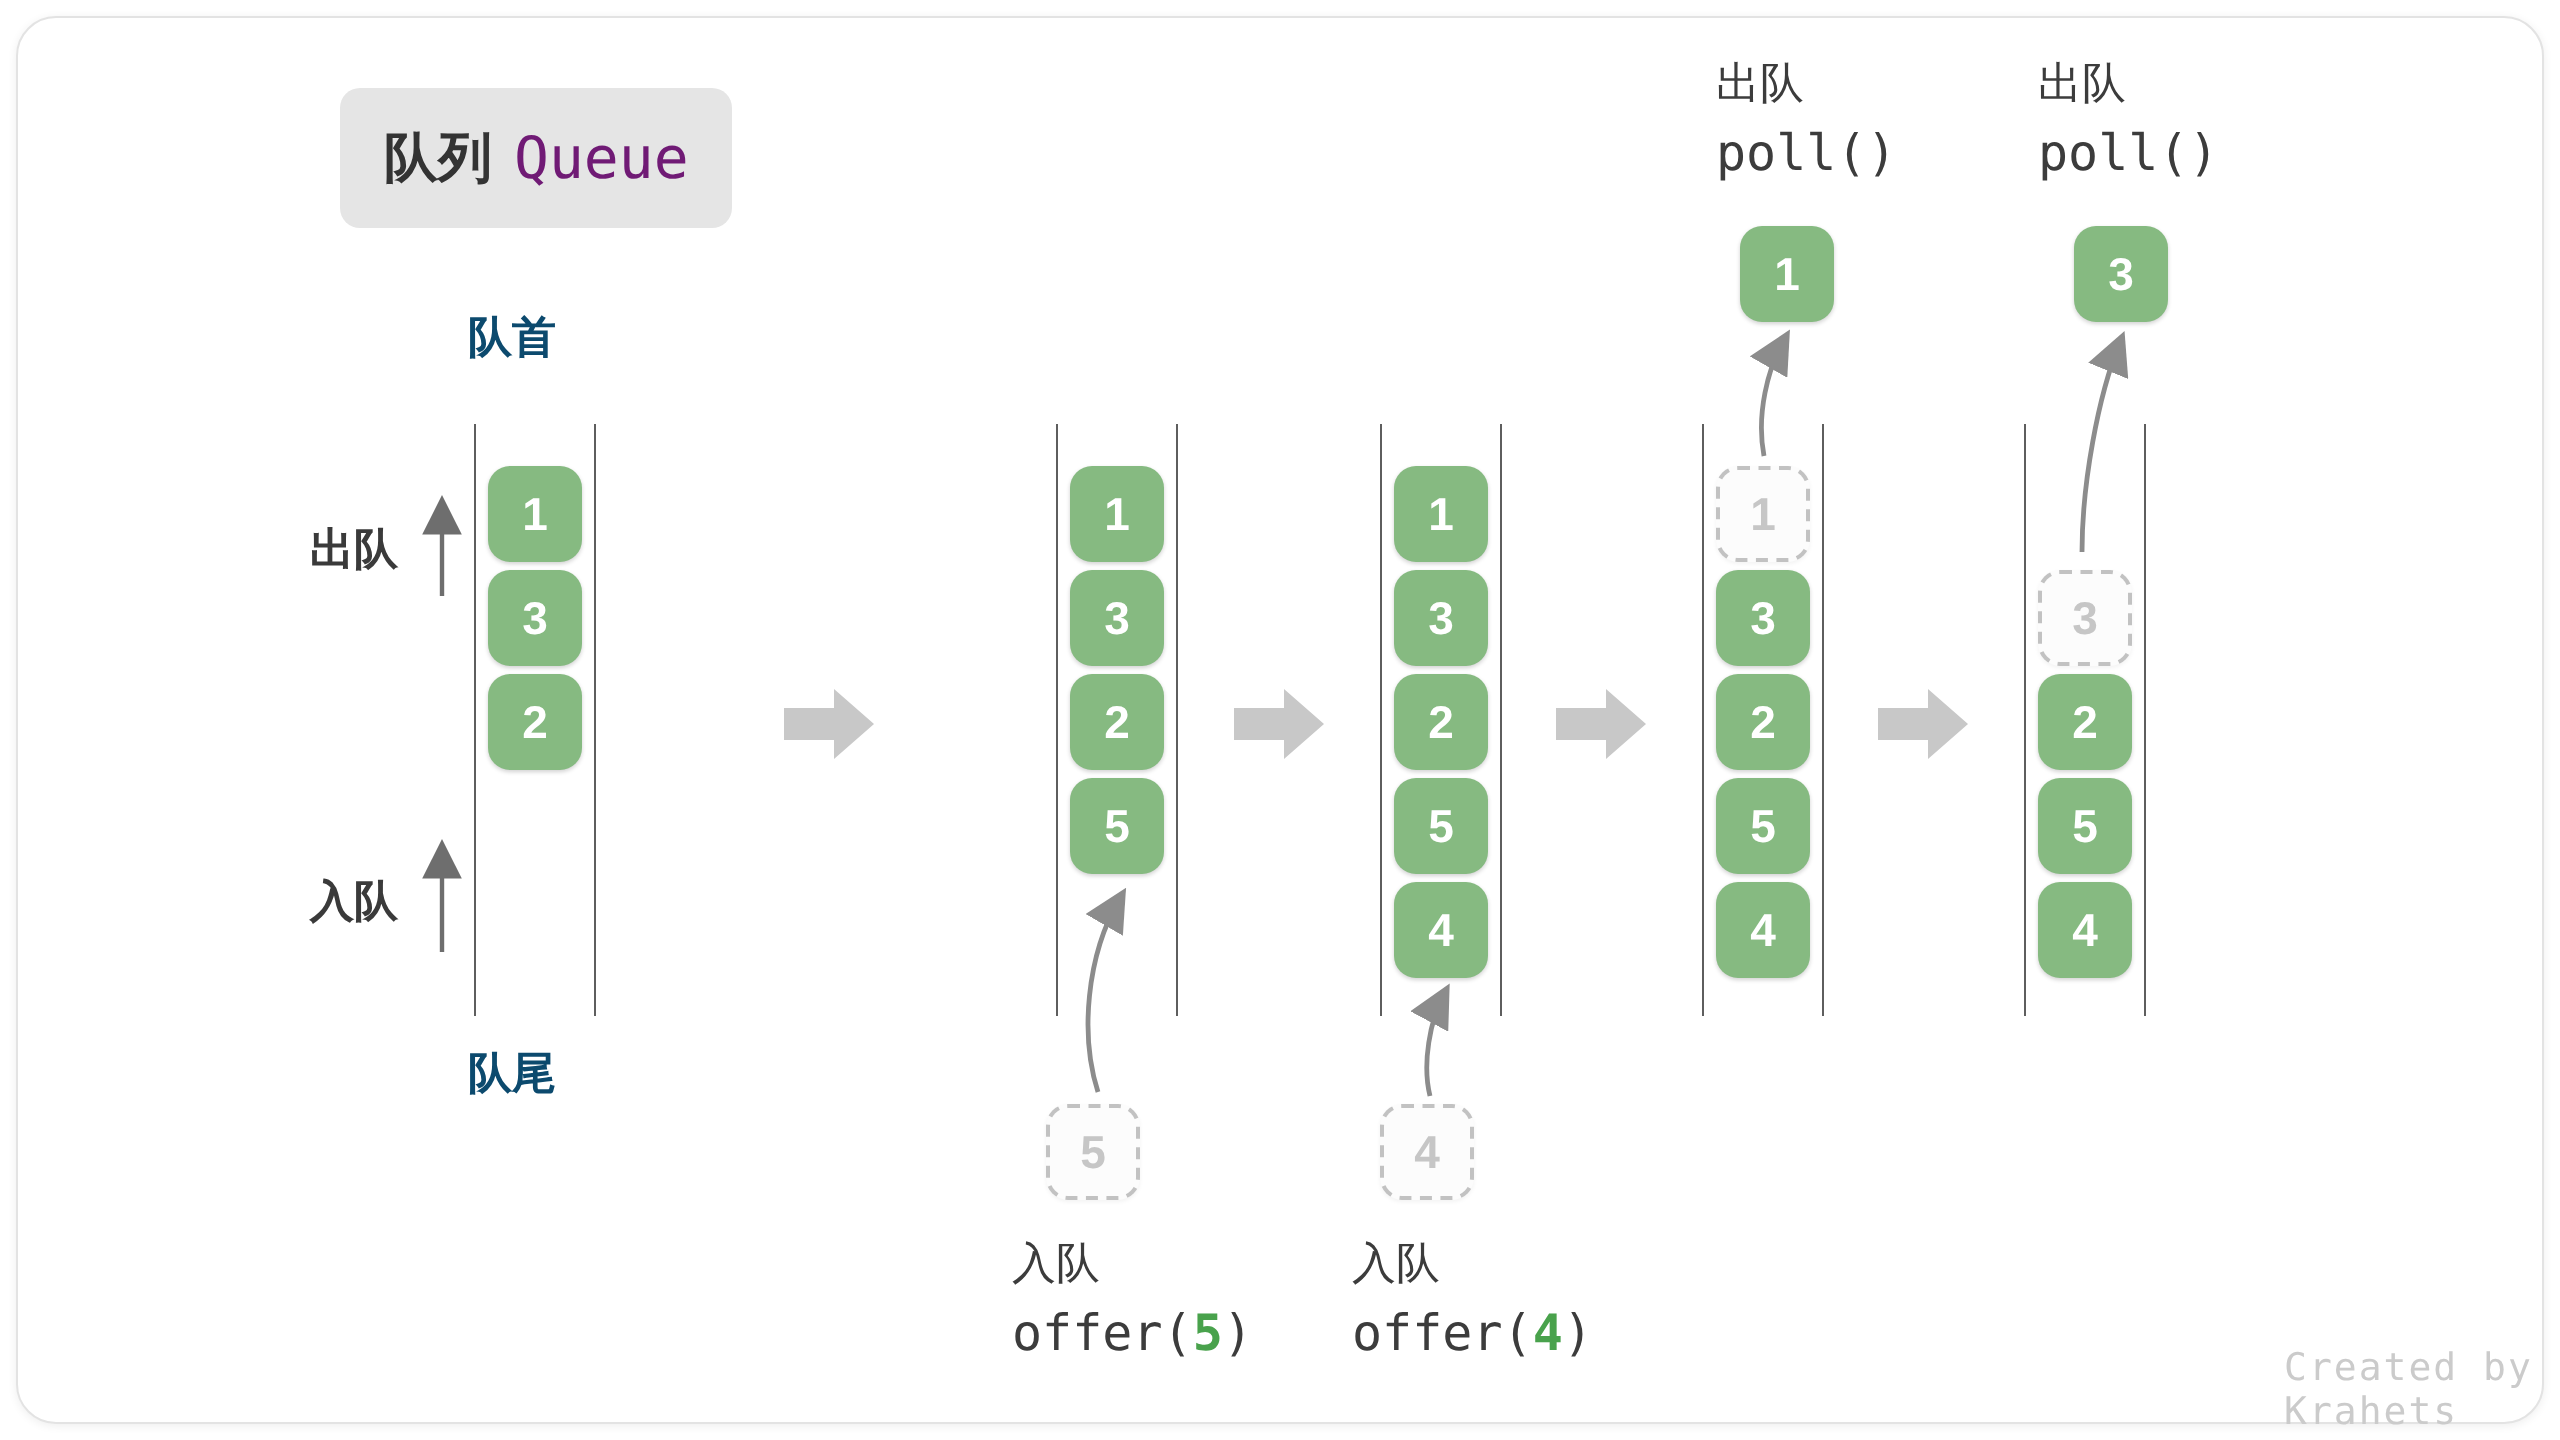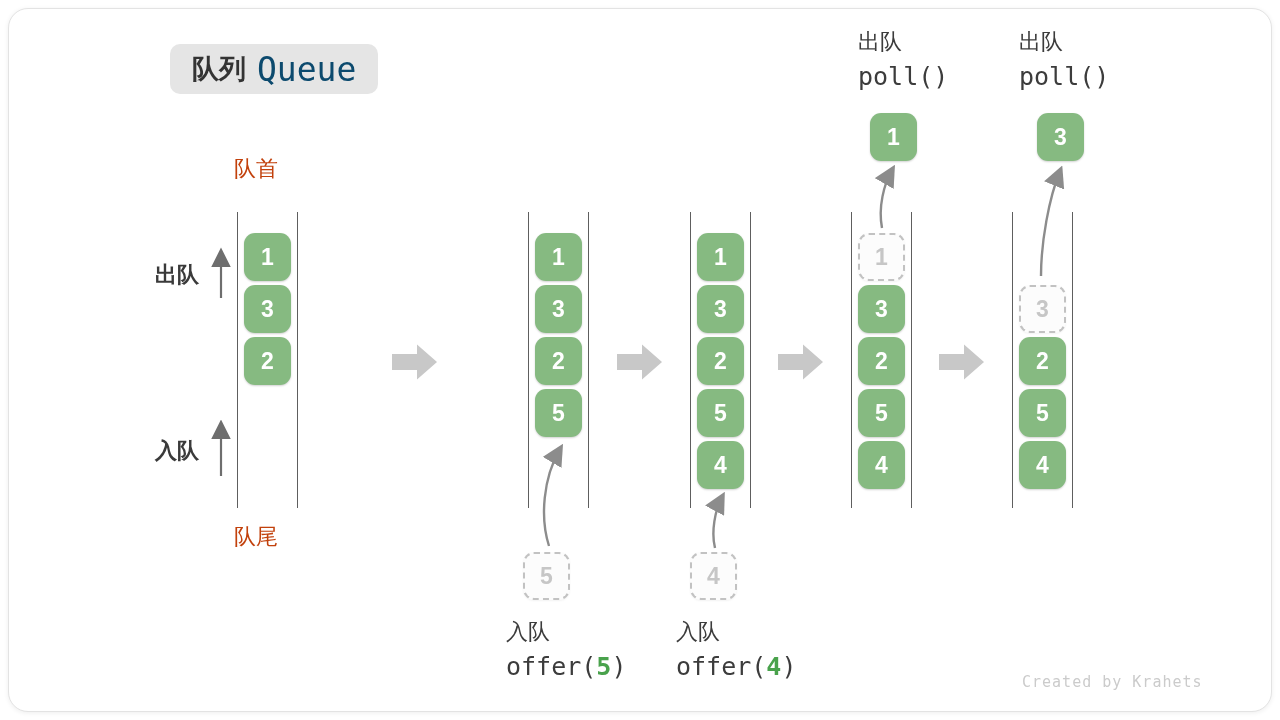--- a/index.html
+++ b/index.html
@@ -20,28 +20,28 @@
     font-family:"Liberation Sans","DejaVu Sans",sans-serif;color:var(--ink);
     overflow:hidden;
   }
   .mono{font-family:"DejaVu Sans Mono","Liberation Mono",monospace;}
   .card{
     position:absolute;left:8px;top:8px;width:1262px;height:702px;
     background:#FFFFFF;border:1px solid #E3E3E3;border-radius:20px;
     box-shadow:0 1px 5px rgba(0,0,0,0.07);
   }
   .badge{
-    position:absolute;left:170px;top:44px;height:50px;min-width:150px;
+    position:absolute;left:170px;top:44px;height:70px;min-width:150px;
     background:var(--badge-bg);border-radius:10px;
     display:flex;align-items:center;justify-content:center;
     padding:0 22px;gap:11px;
   }
   .badge-zh{font-size:27px;font-weight:700;color:#333333;}
-  .badge-en{font-size:33px;color:#0c4a6e;}
-  .lbl-bold{position:absolute;font-size:22px;font-weight:400;color:#c2410c;line-height:26px;}
+  .badge-en{font-size:29px;color:#701a75;}
+  .lbl-bold{position:absolute;font-size:22px;font-weight:700;color:#0c4a6e;line-height:26px;}
   .side-lbl{position:absolute;font-size:22px;font-weight:700;color:#3A3A3A;line-height:25px;}
   .state{position:absolute;top:0;width:61px;height:720px;}
   .channel{
     position:absolute;top:212px;left:0;width:61px;height:296px;
     border-left:1.5px solid var(--line);border-right:1.5px solid var(--line);
     box-sizing:border-box;
   }
   .qbox{
     position:absolute;width:47px;height:48px;border-radius:11px;
     display:flex;align-items:center;justify-content:center;
@@ -52,21 +52,21 @@
     background:#FCFCFC;border:2px dashed var(--dash-border);
     color:var(--dash-text);font-weight:600;box-shadow:0 1px 2px rgba(0,0,0,0.05);
   }
   .bx{left:7px;}
   .slot0{top:233px;} .slot1{top:285px;} .slot2{top:337px;} .slot3{top:389px;} .slot4{top:441px;}
   .op-top,.op-bottom{position:absolute;}
   .op-name{font-size:22px;color:#3C3C3C;line-height:28px;}
   .op-code{font-size:25px;color:#3C3C3C;line-height:28px;margin-top:7px;}
   .arg{color:var(--green-code);font-weight:700;}
   .watermark{
-    position:absolute;left:1022px;top:673px;font-size:15px;
+    position:absolute;left:1142px;top:673px;font-size:19px;
     color:var(--watermark);letter-spacing:1px;
   }
   svg.overlay{position:absolute;overflow:visible;}
 </style>
 </head>
 <body>
 
 <svg width="0" height="0" style="position:absolute" aria-hidden="true">
   <defs>
     <marker id="ah-dark" markerWidth="9" markerHeight="9" refX="6.5" refY="4.5" orient="auto">

